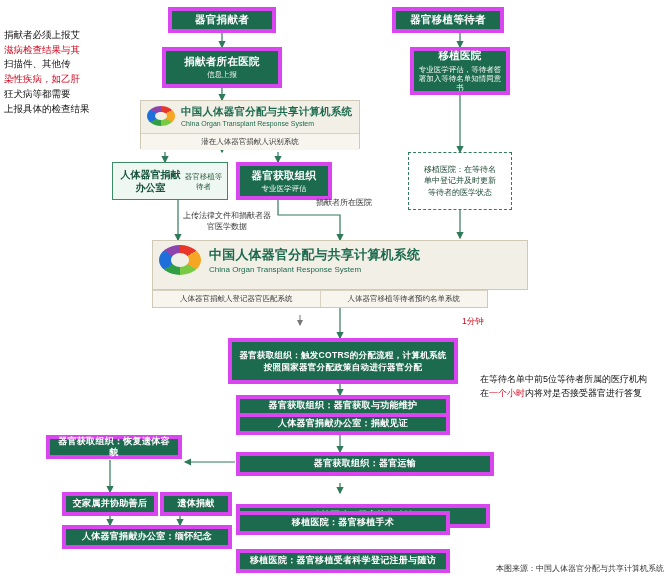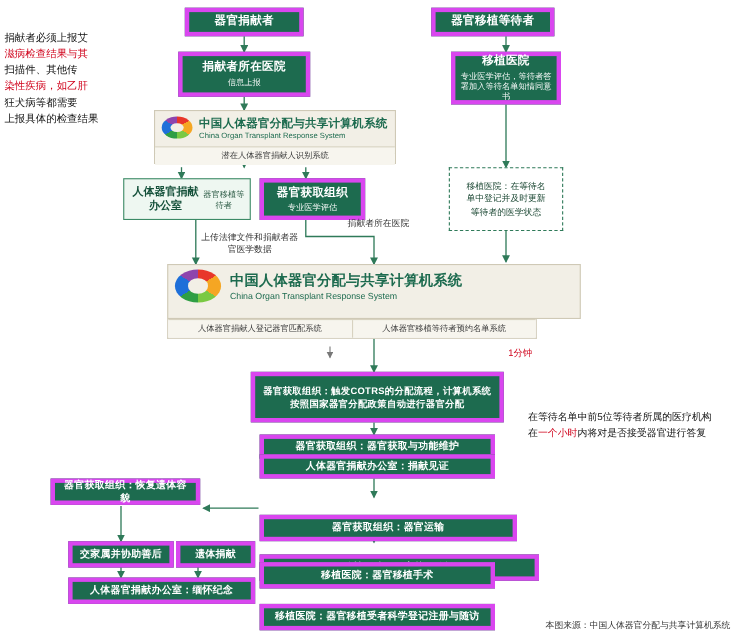--- a/index.html
+++ b/index.html
@@ -291,21 +291,21 @@
     <span>在</span><span class="hl">一个小时</span><span>内将对是否接受器官进行答复</span>
   </div>
 
   <div class="node green" style="left:236px;top:395px;width:214px;height:22px;">
     <span class="t1" style="font-size:9px;">器官获取组织：器官获取与功能维护</span>
   </div>
   <div class="node green" style="left:236px;top:413px;width:214px;height:22px;">
     <span class="t1" style="font-size:9px;">人体器官捐献办公室：捐献见证</span>
   </div>
 
-  <div class="node green" style="left:236px;top:452px;width:234px;height:24px;margin-top:16px;">
+  <div class="node green" style="left:236px;top:452px;width:258px;height:24px;">
     <span class="t1" style="font-size:9px;">器官获取组织：器官运输</span>
   </div>
   <div class="node green" style="left:236px;top:504px;width:254px;height:24px;">
     <span class="t1" style="font-size:9px;">移植医院：器官接收确认</span>
   </div>
   <div class="node green" style="left:236px;top:511px;width:214px;height:24px;justify-content:flex-end;">
     <span class="t1" style="font-size:9px;">移植医院：器官移植手术</span>
   </div>
   <div class="node green" style="left:236px;top:549px;width:214px;height:24px;">
     <span class="t1" style="font-size:9px;">移植医院：器官移植受者科学登记注册与随访</span>

